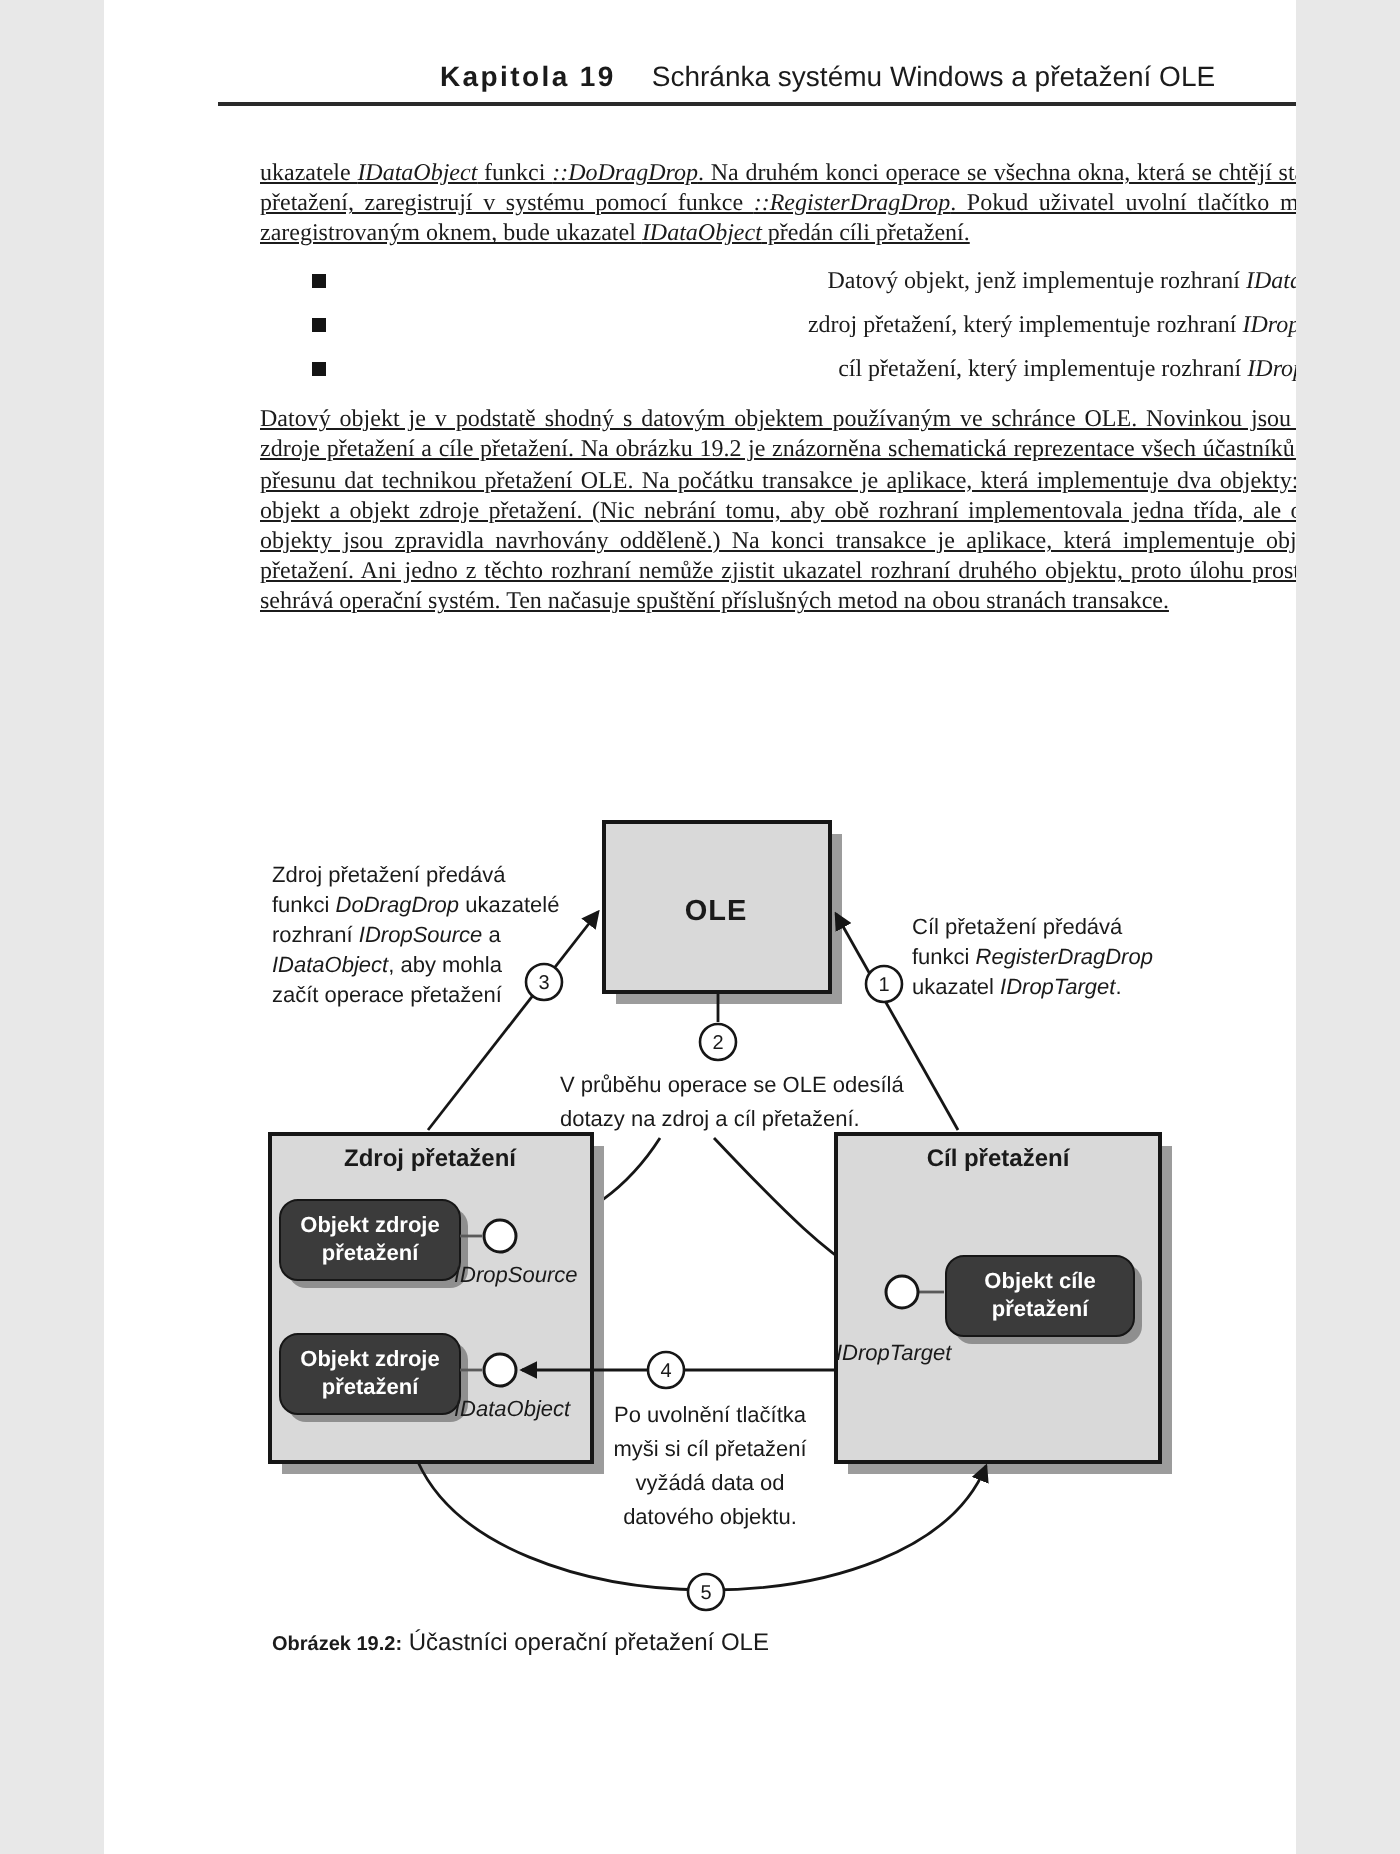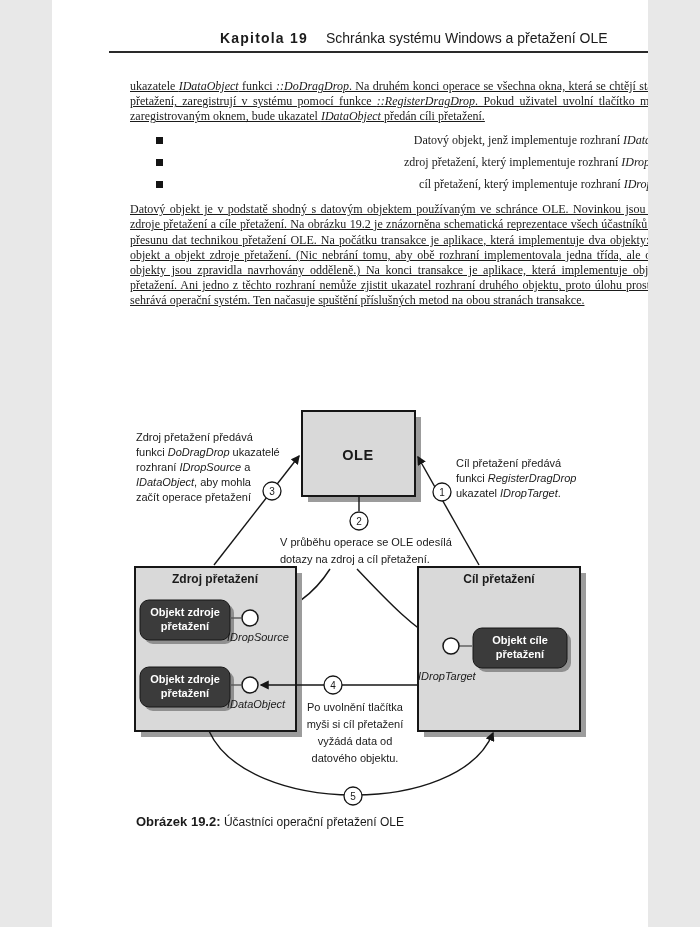--- a/index.html
+++ b/index.html
@@ -38,21 +38,21 @@
   .gbox { fill:#d9d9d9; stroke:#161616; stroke-width:2; }
   .shadow { fill:#9c9c9c; }
   .dark { fill:#3b3b3b; stroke:#161616; stroke-width:1; }
   .dark-sh { fill:#8f8f8f; }
   .iface { fill:#ffffff; stroke:#161616; stroke-width:1.5; }
   .step { fill:#ffffff; stroke:#161616; stroke-width:1.3; }
   .stub { stroke:#5a5a5a; stroke-width:1.4; fill:none; }
   
   .caption { position:absolute; left:84px; top:814px; white-space:nowrap;
              font-family:"Liberation Sans", sans-serif; font-size:12px; }
-  .caption .cl { font-weight:bold; font-size:13px; }
+  .caption .cl { font-weight:bold; font-size:10px; }
   .folio { position:absolute; left:607px; top:872px;
            font-family:"Liberation Sans", sans-serif; font-size:16px;
            font-weight:bold; font-style:italic; letter-spacing:1px; }
 </style>
 </head>
 <body>
 
 <div class="page">
 
   <div class="header">

